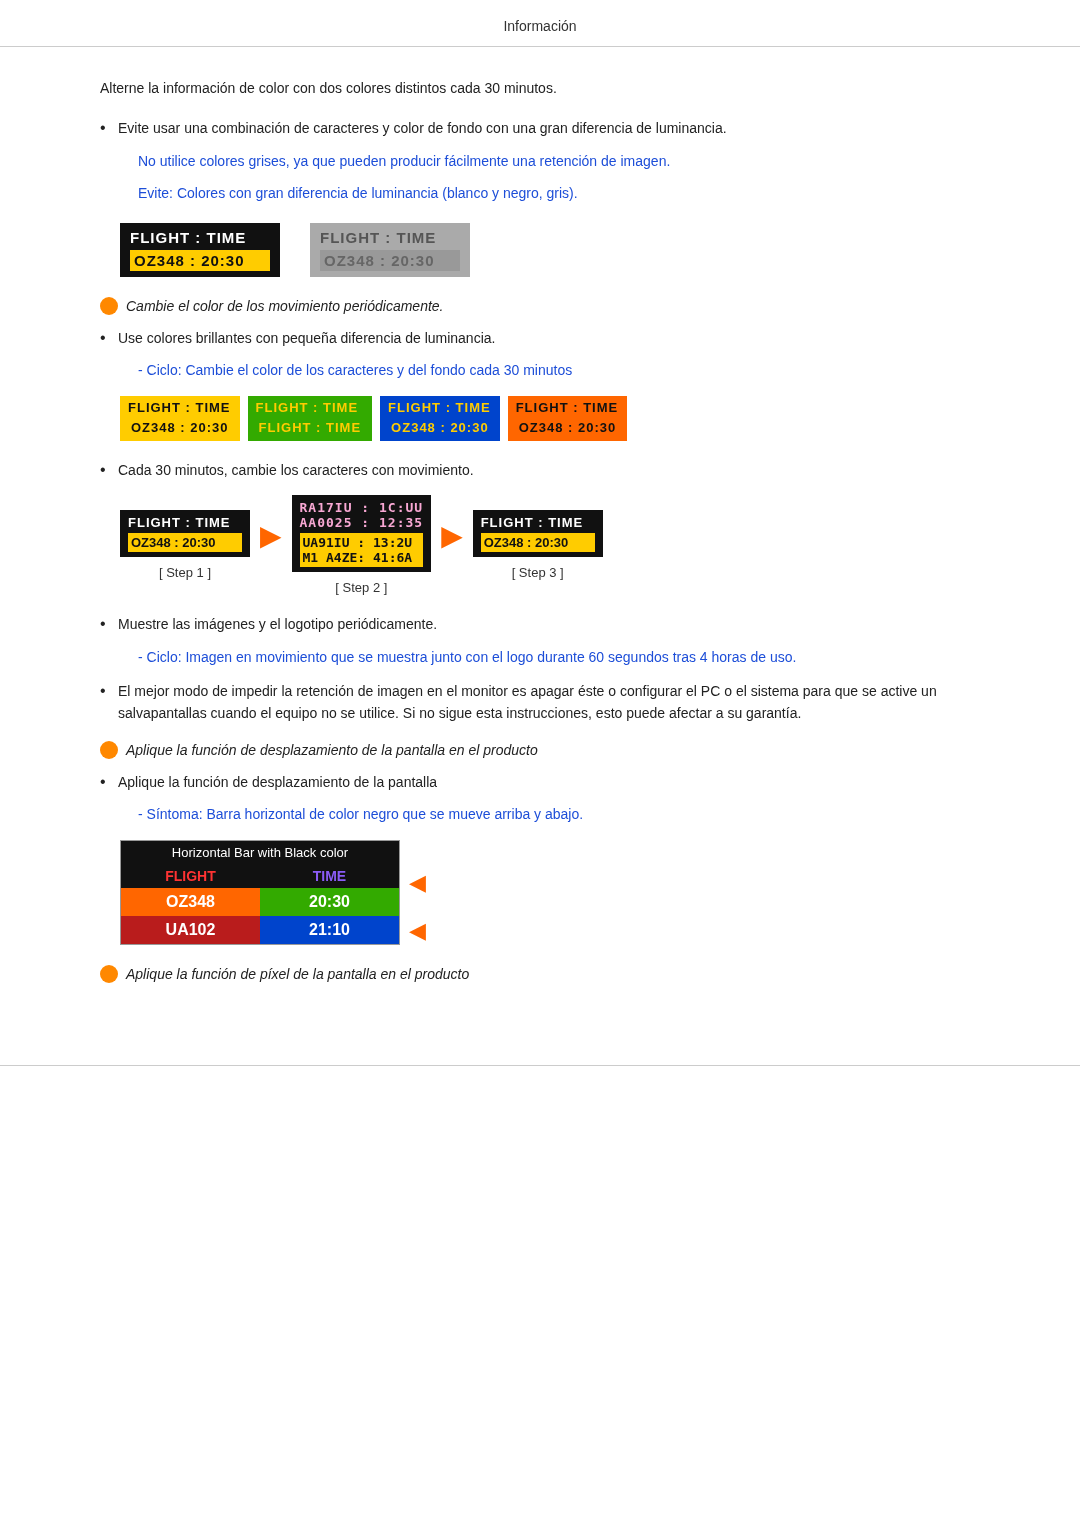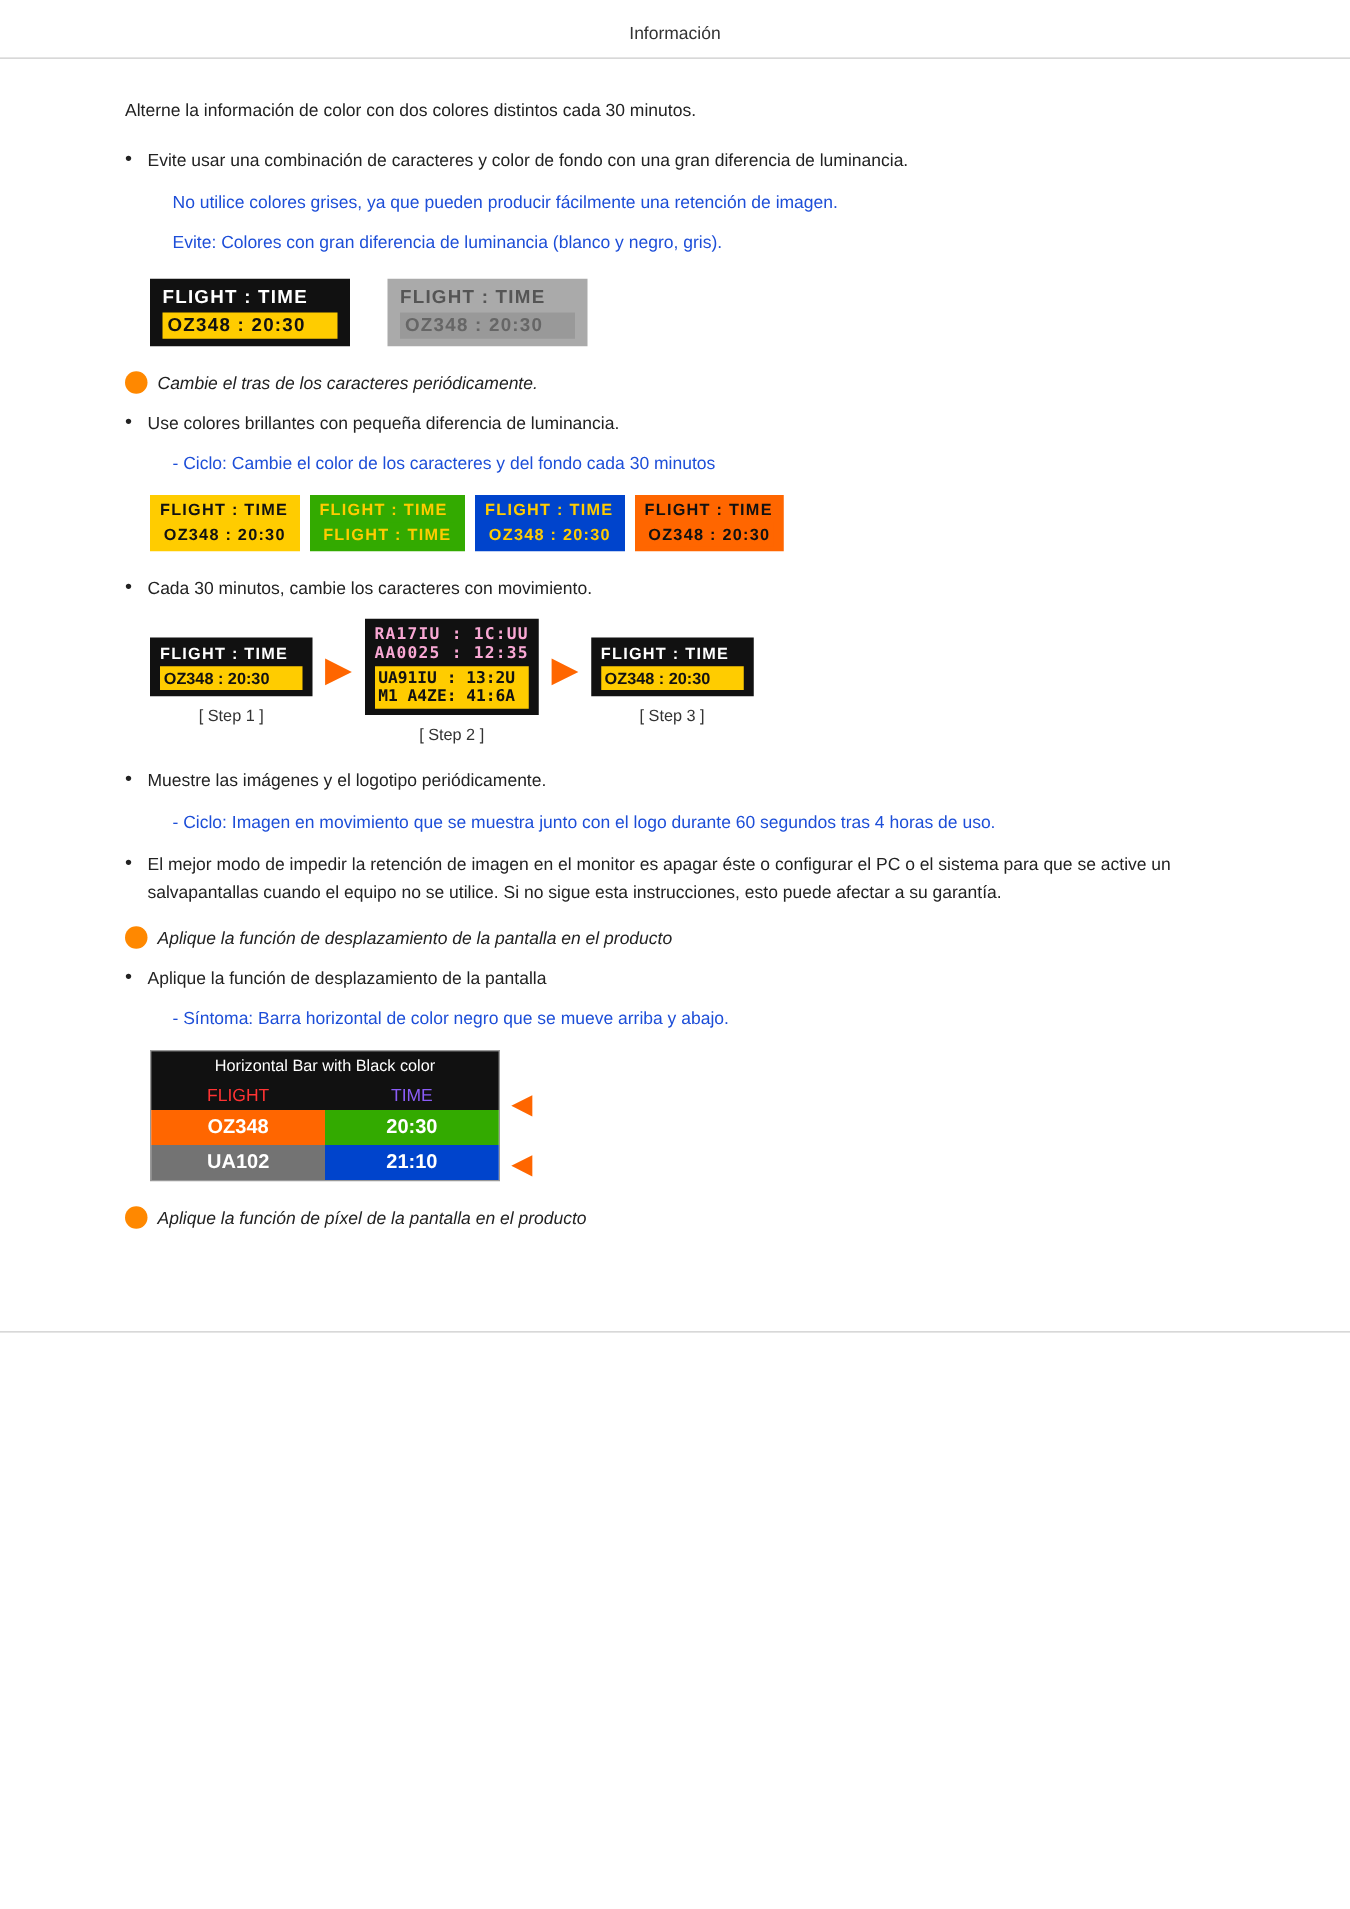--- a/index.html
+++ b/index.html
@@ -221,40 +221,40 @@
       font-size: 13px;
       padding: 4px 8px;
     }
     .hbar-header-row {
       display: flex;
       background: #111;
     }
     .hbar-header-cell {
       flex: 1;
       text-align: center;
-      font-weight: normal;
+      font-weight: bold;
       font-size: 14px;
       padding: 4px;
     }
     .hbar-header-flight { color: #ff3333; }
     .hbar-header-time { color: #8b5cf6; }
     .hbar-data-row {
       display: flex;
     }
     .hbar-data-cell {
       flex: 1;
       text-align: center;
       font-weight: bold;
       font-size: 16px;
       padding: 5px 4px;
       color: #fff;
     }
     .hbar-row1-left { background: #ff6600; }
     .hbar-row1-right { background: #33aa00; }
-    .hbar-row2-left { background: #737373; }
+    .hbar-row2-left { background: #b91c1c; }
     .hbar-row2-right { background: #0044cc; }
 
     .hbar-arrows {
       display: flex;
       flex-direction: column;
       justify-content: flex-start;
       gap: 22px;
       margin-top: 30px;
     }
     .hbar-arrow {
@@ -295,21 +295,21 @@
     </div>
 
     <div class="flight-box flight-box-gray">
       <div class="row1">FLIGHT  :  TIME</div>
       <div class="row2">OZ348   :  20:30</div>
     </div>
   </div>
 
   <div class="orange-bullet">
     <div class="orange-circle"></div>
-    <span class="italic-text">Cambie el tras de los caracteres periódicamente.</span>
+    <span class="italic-text">Cambie el color de los movimiento periódicamente.</span>
   </div>
 
   <div class="bullet-item">
     <span class="bullet-dot">•</span>
     <span class="bullet-content">Use colores brillantes con pequeña diferencia de luminancia.</span>
   </div>
 
   <p class="sub-text" style="margin-left:38px;">- Ciclo: Cambie el color de los caracteres y del fondo cada 30 minutos</p>
 
   <div class="cycle-boxes-row">

